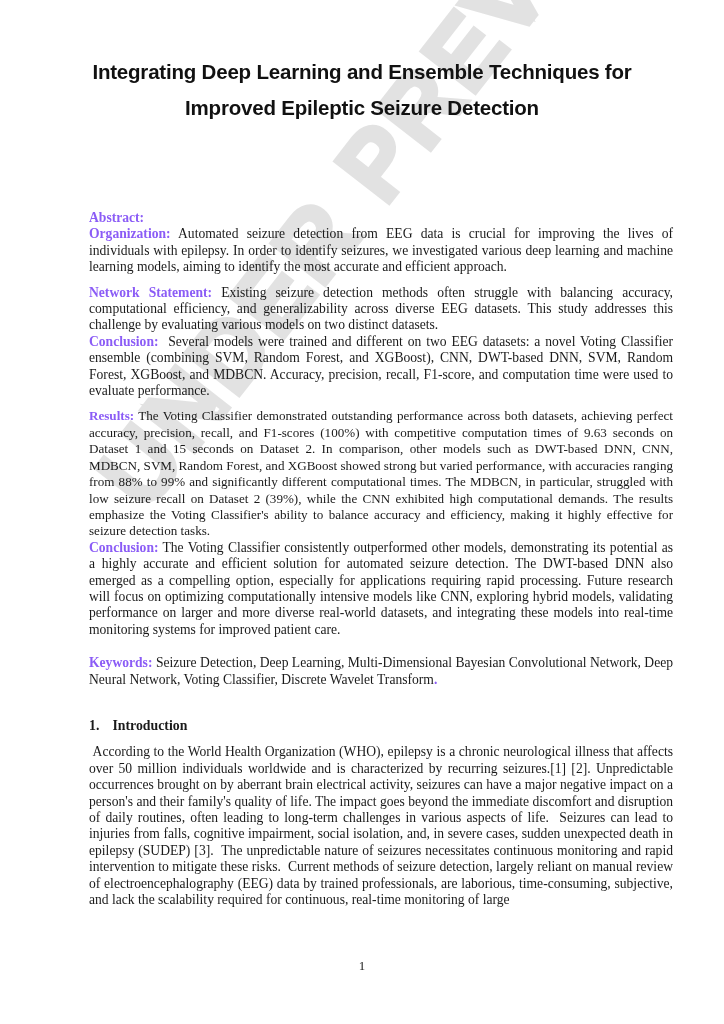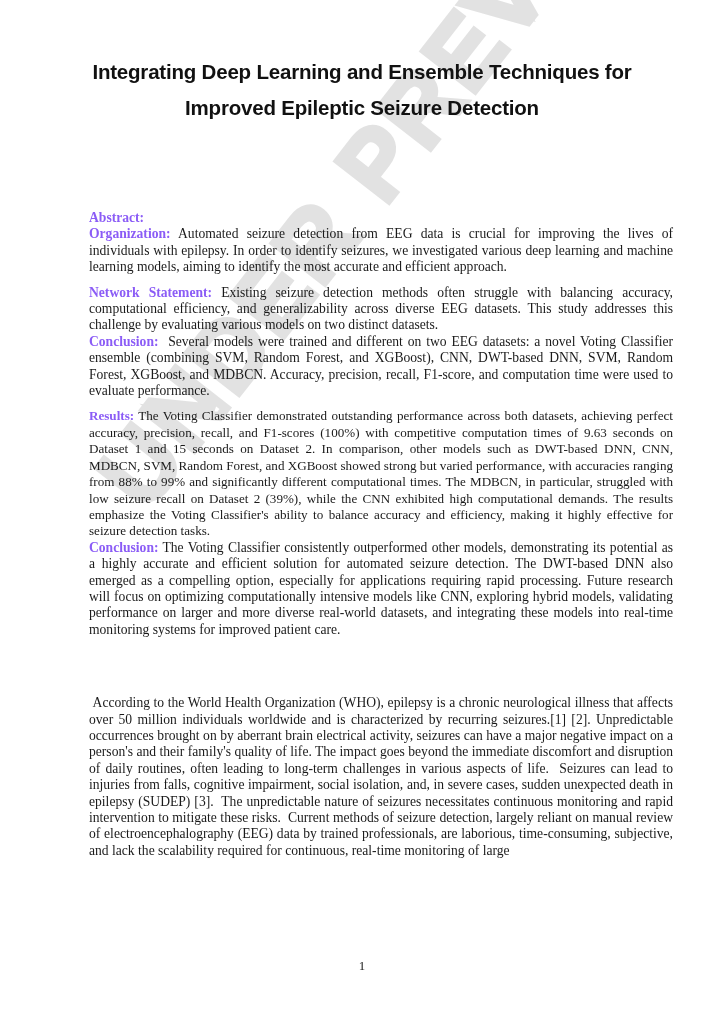--- a/index.html
+++ b/index.html
@@ -60,23 +60,25 @@
       <p><b class="lbl">Conclusion:</b><span style="white-space:pre-wrap;">  Several models were trained and different on two EEG datasets: a novel Voting Classifier ensemble (combining SVM, Random Forest, and XGBoost), CNN, DWT-based DNN, SVM, Random Forest, XGBoost, and MDBCN. Accuracy, precision, recall, F1-score, and computation time were used to evaluate performance.</span></p>
 
       <div class="gap"></div>
 
       <p style="font-size:13.1px;"><b class="lbl">Results:</b><span> The Voting Classifier demonstrated outstanding performance across both datasets, achieving perfect accuracy, precision, recall, and F1-scores (100%) with competitive computation times of 9.63 seconds on Dataset 1 and 15 seconds on Dataset 2. In comparison, other models such as DWT-based DNN, CNN, MDBCN, SVM, Random Forest, and XGBoost showed strong but varied performance, with accuracies ranging from 88% to 99% and significantly different computational times. The MDBCN, in particular, struggled with low seizure recall on Dataset 2 (39%), while the CNN exhibited high computational demands. The results emphasize the Voting Classifier's ability to balance accuracy and efficiency, making it highly effective for seizure detection tasks.</span></p>
 
       <p><b class="lbl">Conclusion:</b><span> The Voting Classifier consistently outperformed other models, demonstrating its potential as a highly accurate and efficient solution for automated seizure detection. The DWT-based DNN also emerged as a compelling option, especially for applications requiring rapid processing. Future research will focus on optimizing computationally intensive models like CNN, exploring hybrid models, validating performance on larger and more diverse real-world datasets, and integrating these models into real-time monitoring systems for improved patient care.</span></p>
 
       <div class="gap" style="height:17px;"></div>
 
+      <p><b class="lbl">Keywords:</b><span> Seizure Detection, Deep Learning, Multi-Dimensional Bayesian Convolutional Network, Deep Neural Network, Voting Classifier, Discrete Wavelet Transform</span><b>.</b></p>
 
       <div class="gap-lg"></div>
 
+      <p class="heading"><span class="num">1.</span> <span>Introduction</span></p>
 
       <div class="gap" style="height:10px;"></div>
 
       <p style="white-space:pre-wrap;"> According to the World Health Organization (WHO), epilepsy is a chronic neurological illness that affects over 50 million individuals worldwide and is characterized by recurring seizures.[1] [2]. Unpredictable occurrences brought on by aberrant brain electrical activity, seizures can have a major negative impact on a person's and their family's quality of life. The impact goes beyond the immediate discomfort and disruption of daily routines, often leading to long-term challenges in various aspects of life.  Seizures can lead to injuries from falls, cognitive impairment, social isolation, and, in severe cases, sudden unexpected death in epilepsy (SUDEP) [3].  The unpredictable nature of seizures necessitates continuous monitoring and rapid intervention to mitigate these risks.  Current methods of seizure detection, largely reliant on manual review of electroencephalography (EEG) data by trained professionals, are laborious, time-consuming, subjective, and lack the scalability required for continuous, real-time monitoring of large</p>
     </div>
 
     <div class="page-num">1</div>
   </div>
 </div>
 

